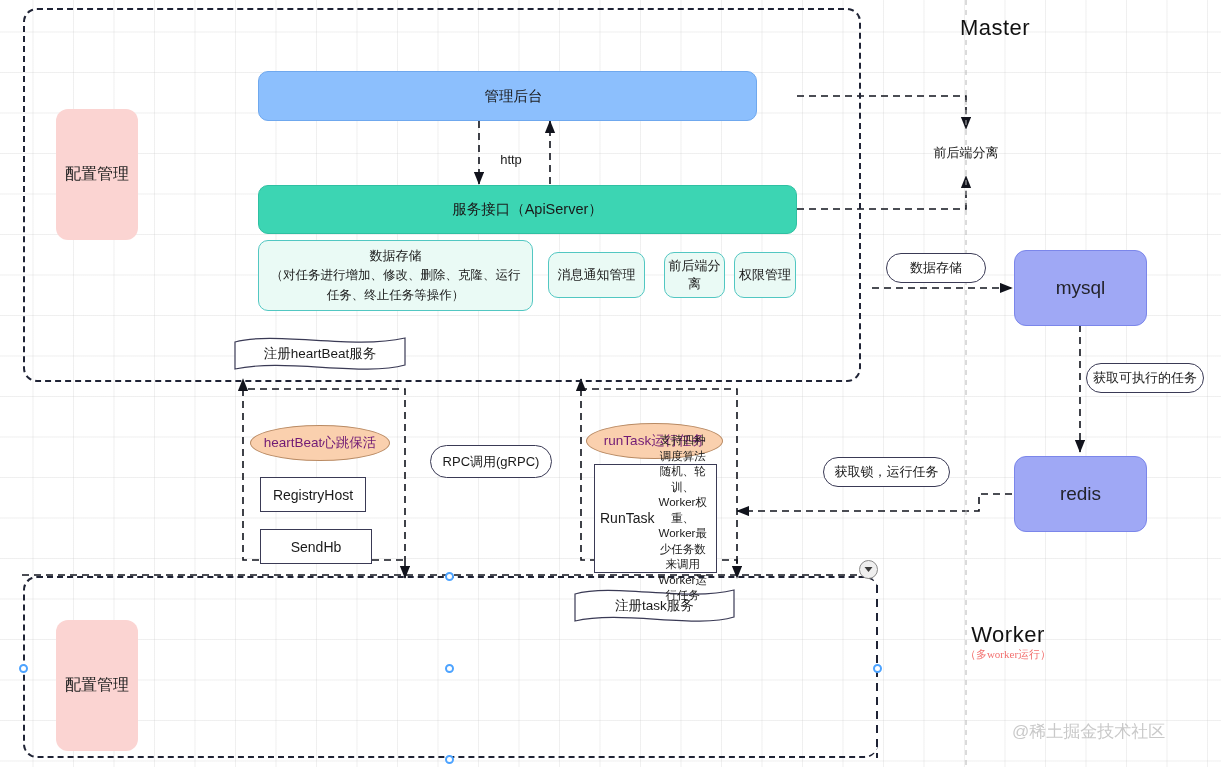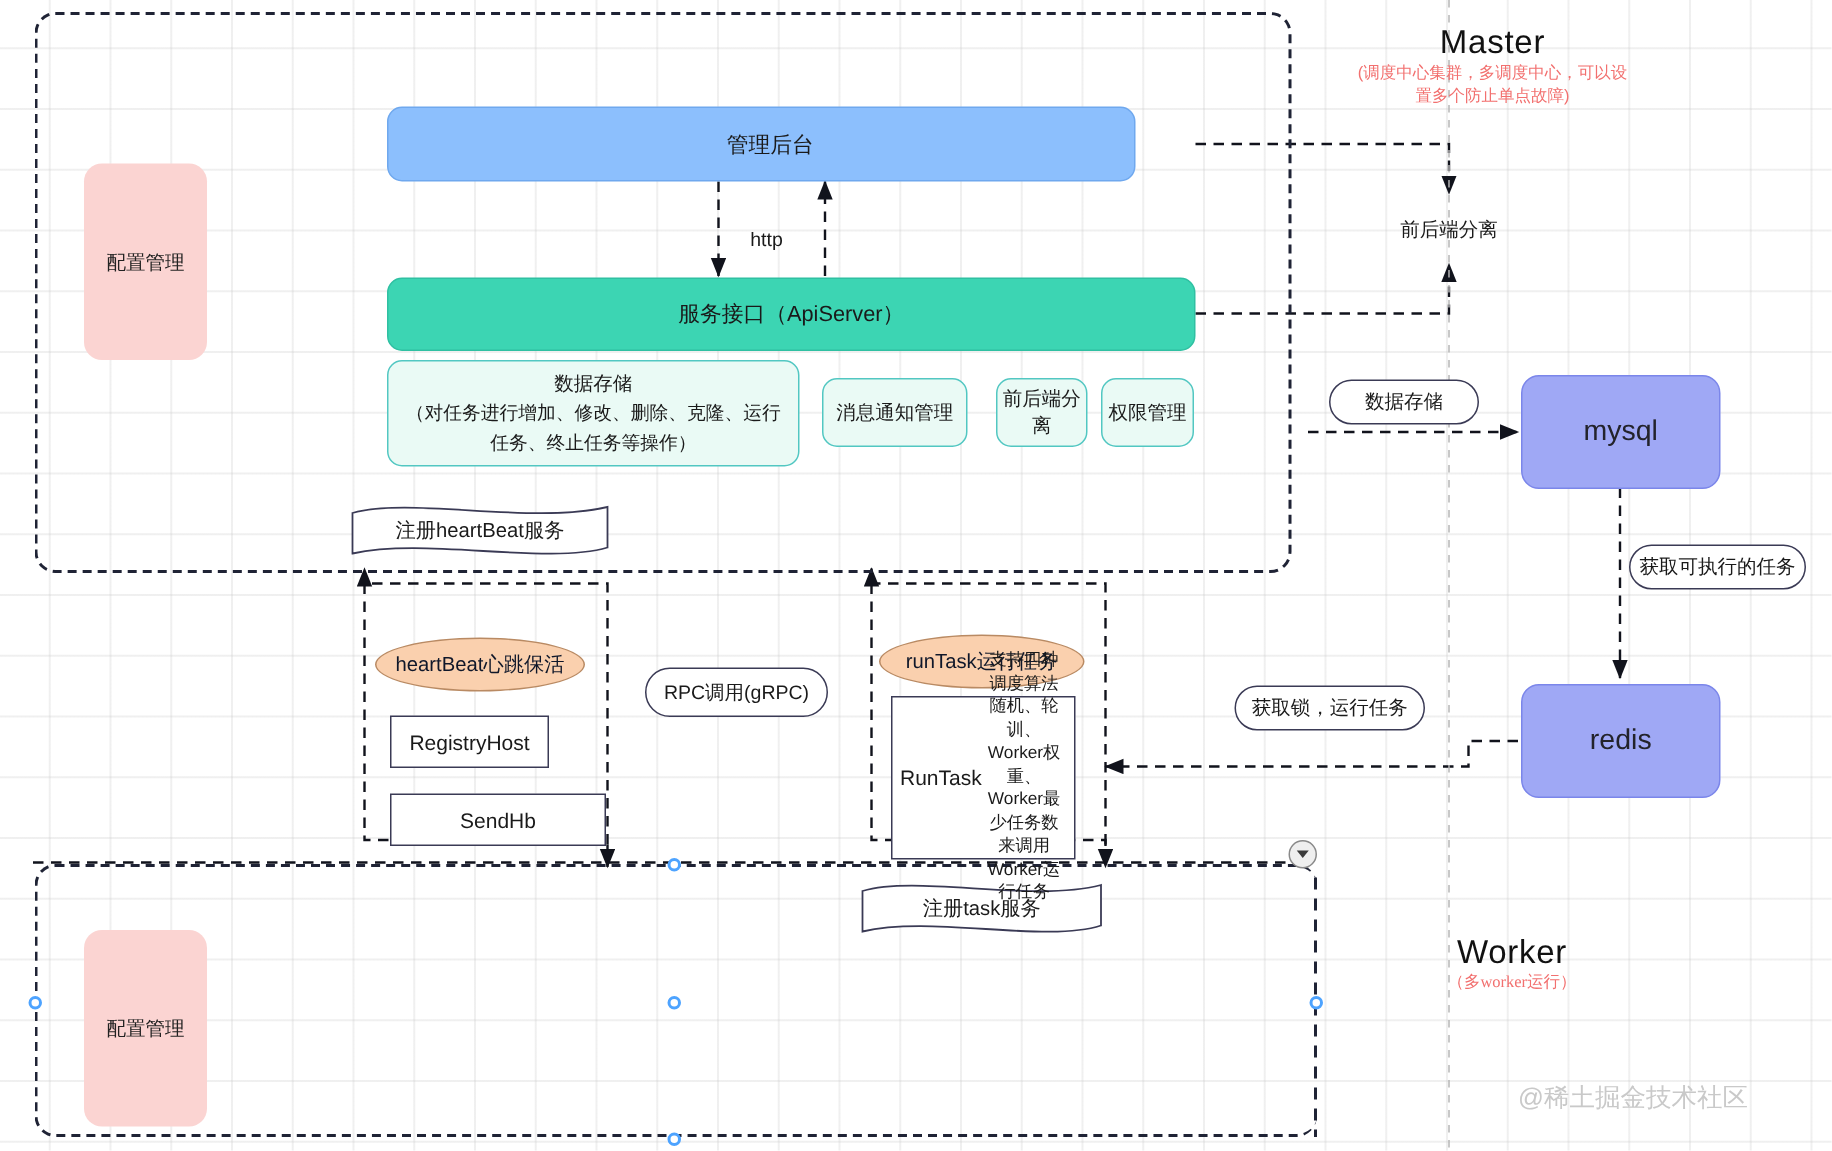--- a/index.html
+++ b/index.html
@@ -24,23 +24,23 @@
   .container-dash{
     border:2px dashed #1f2335;border-radius:14px;background:transparent;
   }
 
   
   .blue-bar{background:#8cbffd;border:1px solid #6fa8ee;border-radius:10px;font-size:14.5px;}
   .teal-bar{background:#3cd5b3;border:1px solid #2bb furniture;border-radius:10px;font-size:14.5px;}
   .teal-bar{background:#3cd5b3;border:1px solid #2fc0a2;border-radius:10px;font-size:14.5px;}
   .mint-box{background:#eafaf5;border:1.5px solid #52c7c2;border-radius:10px;font-size:13px;line-height:1.55;padding:6px 10px;}
   .mint-box-sm{background:#eafaf5;border:1.5px solid #52c7c2;border-radius:10px;font-size:13px;}
-  .pink-box{background:#fbd4d2;border-radius:12px;font-size:13px;color:#222;}
+  .pink-box{background:#fbd4d2;border-radius:12px;font-size:16px;color:#222;}
   .purple-box{background:#9fa8f5;border:1px solid #7b86ea;border-radius:12px;font-size:19px;color:#23232b;}
-  .orange-ellipse{background:#fad0ae;border:1px solid #b98a63;border-radius:50%;font-size:13.5px;color:#0f172a;}
+  .orange-ellipse{background:#fad0ae;border:1px solid #b98a63;border-radius:50%;font-size:13.5px;color:#701a75;}
   .white-rect{background:#ffffff;border:1.2px solid #3a3a55;font-size:14px;color:#1a1a1a;}
   .runtask-box{background:#ffffff;border:1.2px solid #3a3a55;font-size:11.5px;line-height:1.35;color:#1a1a1a;padding:4px 5px;flex-direction:row;}
   .runtask-box .rt-title{font-size:14px;margin-bottom:1px;}
   .pill{background:#ffffff;border:1.3px solid #3a3a55;border-radius:20px;font-size:13px;color:#1a1a1a;}
   .banner{font-size:13.5px;color:#1a1a1a;}
 
   .plain-label{background:transparent;font-size:13px;color:#1a1a1a;}
   .title-big{font-size:22px;color:#111;letter-spacing:.5px;}
   .title-sub{font-size:11px;color:#f2706f;line-height:1.4;}
   .title-sub-2{font-size:11px;color:#f2706f;font-family:"Liberation Serif","DejaVu Serif",serif;}
@@ -121,23 +121,20 @@
     <span>前后端分离</span>
   </div>
 
   <div class="node mint-box-sm" style="left:734px;top:252px;width:62px;height:46px;">
     <span>权限管理</span>
   </div>
 
   <div class="node title-big" style="left:920px;top:14px;width:150px;height:28px;">
     <span>Master</span>
   </div>
-  <div class="node title-sub" style="left:905px;top:40px;width:180px;height:34px;">
-    <span>(调度中心集群，多调度中心，可以设置多个防止单点故障)</span>
-  </div>
 
   <div class="node plain-label" style="left:918px;top:142px;width:96px;height:22px;">
     <span>前后端分离</span>
   </div>
 
   <div class="node pill" style="left:886px;top:253px;width:100px;height:30px;">
     <span>数据存储</span>
   </div>
 
   <div class="node purple-box" style="left:1014px;top:250px;width:133px;height:76px;">
@@ -169,21 +166,21 @@
     </svg>
     <span style="position:relative;">注册task服务</span>
   </div>
 
   <div class="node orange-ellipse" style="left:250px;top:425px;width:140px;height:36px;">
     <span>heartBeat心跳保活</span>
   </div>
   <div class="node white-rect" style="left:260px;top:477px;width:106px;height:35px;align-items:center;">
     <span>RegistryHost</span>
   </div>
-  <div class="node white-rect" style="left:260px;top:529px;width:144px;height:35px;">
+  <div class="node white-rect" style="left:260px;top:529px;width:112px;height:35px;">
     <span>SendHb</span>
   </div>
 
   <div class="node pill" style="left:430px;top:445px;width:122px;height:33px;">
     <span>RPC调用(gRPC)</span>
   </div>
 
   <div class="node orange-ellipse" style="left:586px;top:423px;width:137px;height:36px;">
     <span>runTask运行任务</span>
   </div>

